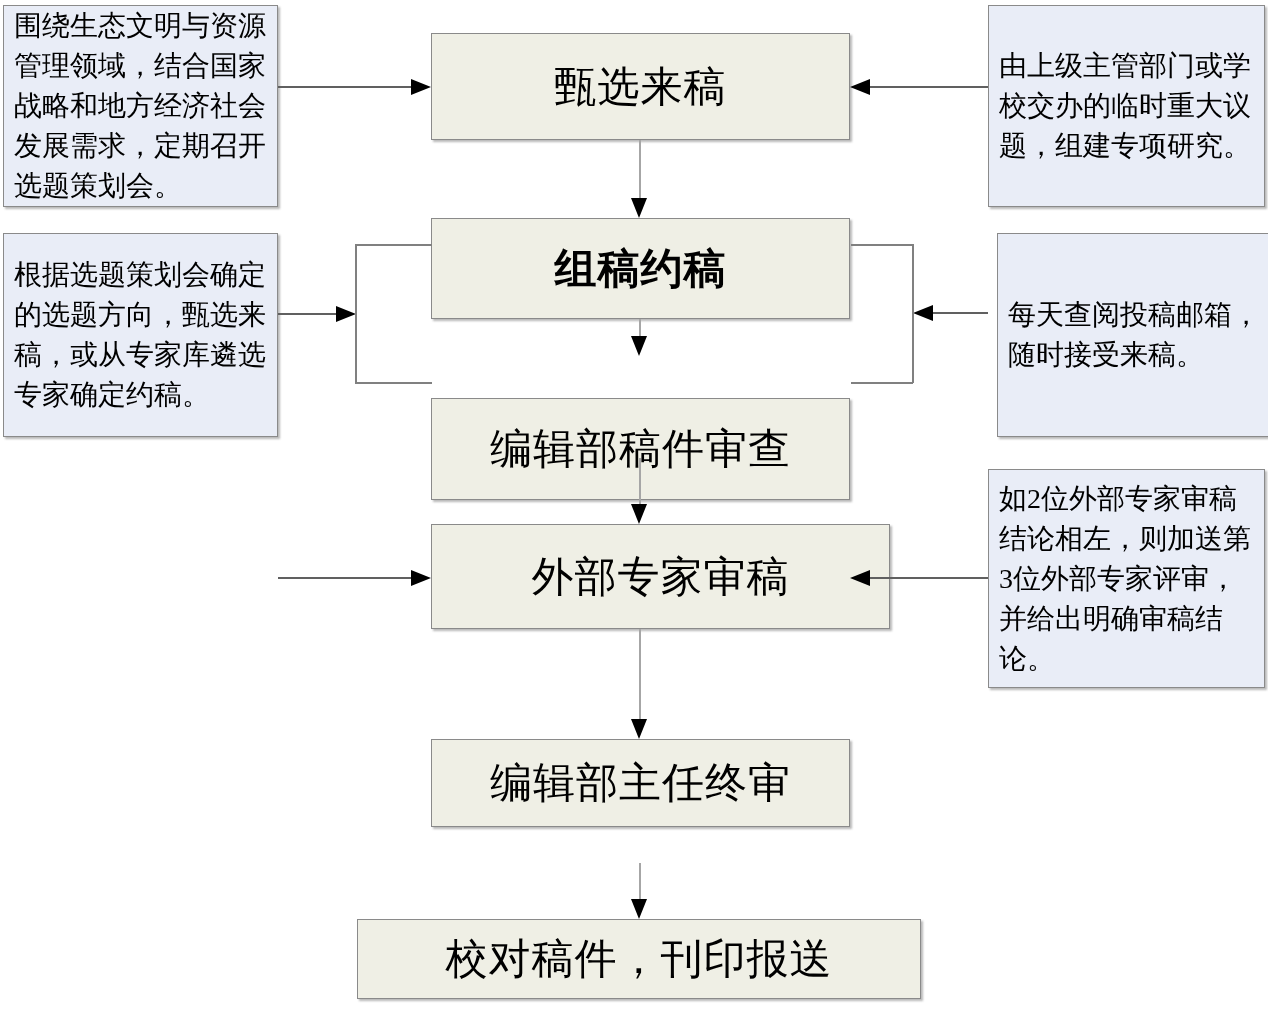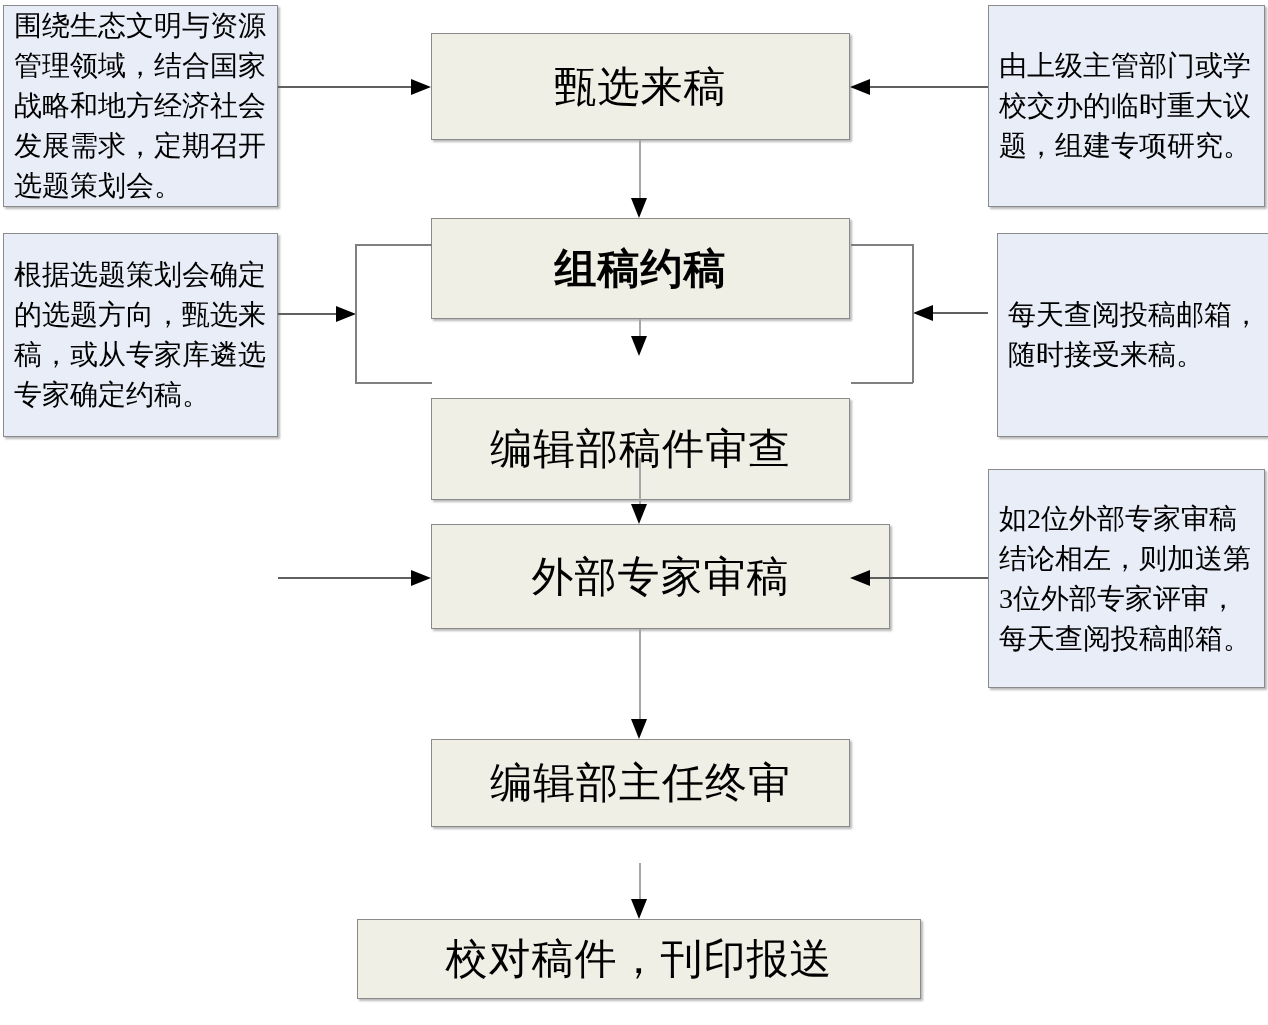--- a/index.html
+++ b/index.html
@@ -57,21 +57,21 @@
     <span>根据选题策划会确定的选题方向，甄选来稿，或从专家库遴选专家确定约稿。</span>
   </div>
 
   <div class="box note" style="left:988px;top:5px;width:277px;height:202px;">
     <span>由上级主管部门或学校交办的临时重大议题，组建专项研究。</span>
   </div>
   <div class="box note" style="left:988px;top:233px;width:277px;height:204px;margin-left:9px;">
     <span>每天查阅投稿邮箱，随时接受来稿。</span>
   </div>
   <div class="box note" style="left:988px;top:469px;width:277px;height:219px;">
-    <span>如2位外部专家审稿结论相左，则加送第3位外部专家评审，每天查阅投稿邮箱。</span>
+    <span>如2位外部专家审稿结论相左，则加送第3位外部专家评审，并给出明确审稿结论。</span>
   </div>
 
   <div class="box process" style="left:431px;top:33px;width:419px;height:107px;">
     <span>甄选来稿</span>
   </div>
   <div class="box process" style="left:431px;top:218px;width:419px;height:101px;font-weight:bold;">
     <span>组稿约稿</span>
   </div>
   <div class="box process" style="left:431px;top:356px;width:419px;height:102px;margin-top:42px;">
     <span>编辑部稿件审查</span>

